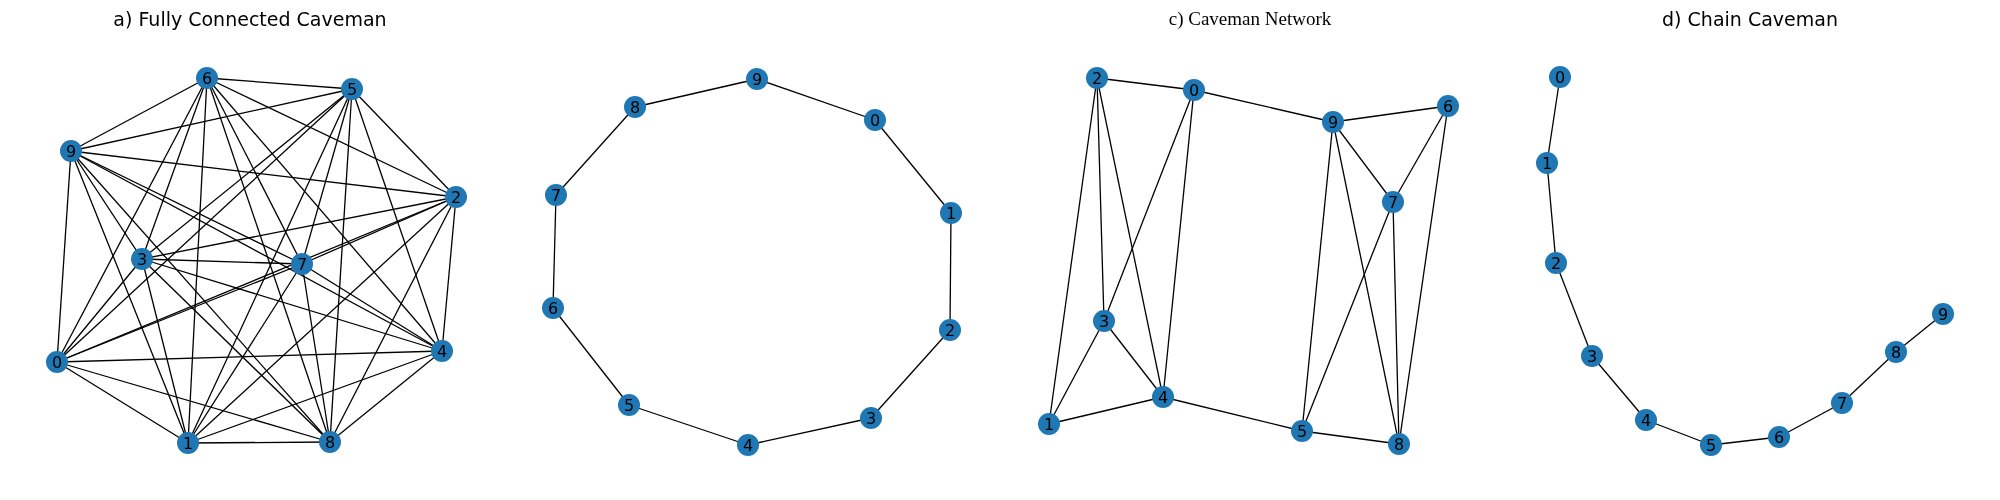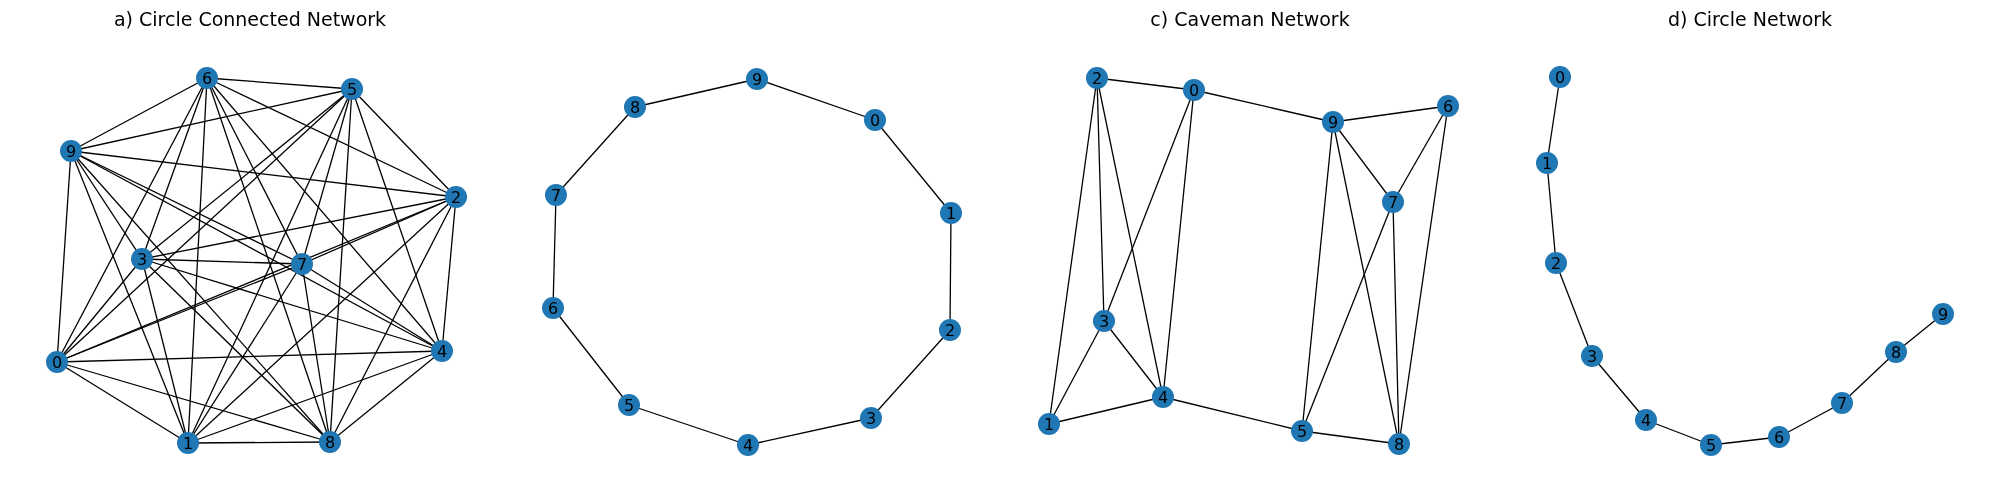--- a/index.html
+++ b/index.html
@@ -28,30 +28,30 @@
     width: 500px;
     text-align: center;
     font-size: 19px;
     font-weight: 400;
     color: #000000;
     font-family: "DejaVu Sans", sans-serif;
     pointer-events: none;
   }
   #title-a { left: 0px; }
   #title-b { left: 500px; }
-  #title-c { left: 1000px; }
+  #title-c { left: 1000px; font-family: Liberation Serif, serif; }
   #title-d { left: 1500px; }
 </style>
 </head>
 <body>
 
 <div id="figure">
-  <div id="title-a" class="panel-title">a) Circle Connected Network</div>
+  <div id="title-a" class="panel-title">a) Fully Connected Caveman</div>
   <div id="title-c" class="panel-title">c) Caveman Network</div>
-  <div id="title-d" class="panel-title">d) Circle Network</div>
+  <div id="title-d" class="panel-title">d) Chain Caveman</div>
 
   <svg id="graph-canvas" viewBox="0 0 2000 500" xmlns="http://www.w3.org/2000/svg">
     <g>
         <line x1="57" y1="362" x2="188" y2="443" stroke="#000000" stroke-width="1.3"></line>
         <line x1="57" y1="362" x2="456" y2="197" stroke="#000000" stroke-width="1.3"></line>
         <line x1="57" y1="362" x2="142" y2="259" stroke="#000000" stroke-width="1.3"></line>
         <line x1="57" y1="362" x2="442" y2="351" stroke="#000000" stroke-width="1.3"></line>
         <line x1="57" y1="362" x2="352" y2="89" stroke="#000000" stroke-width="1.3"></line>
         <line x1="57" y1="362" x2="207" y2="78" stroke="#000000" stroke-width="1.3"></line>
         <line x1="57" y1="362" x2="302" y2="264" stroke="#000000" stroke-width="1.3"></line>

